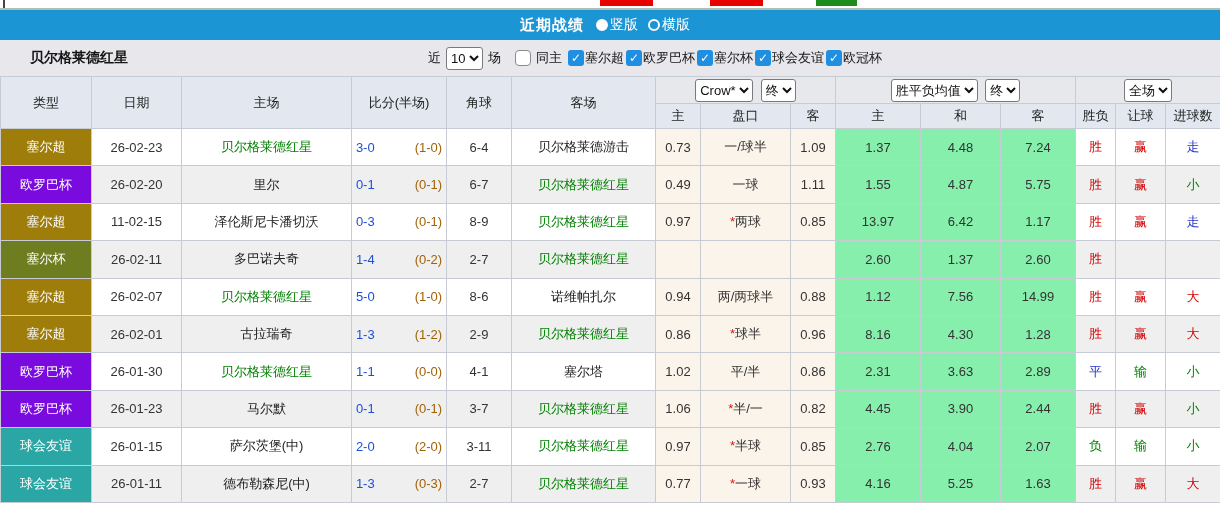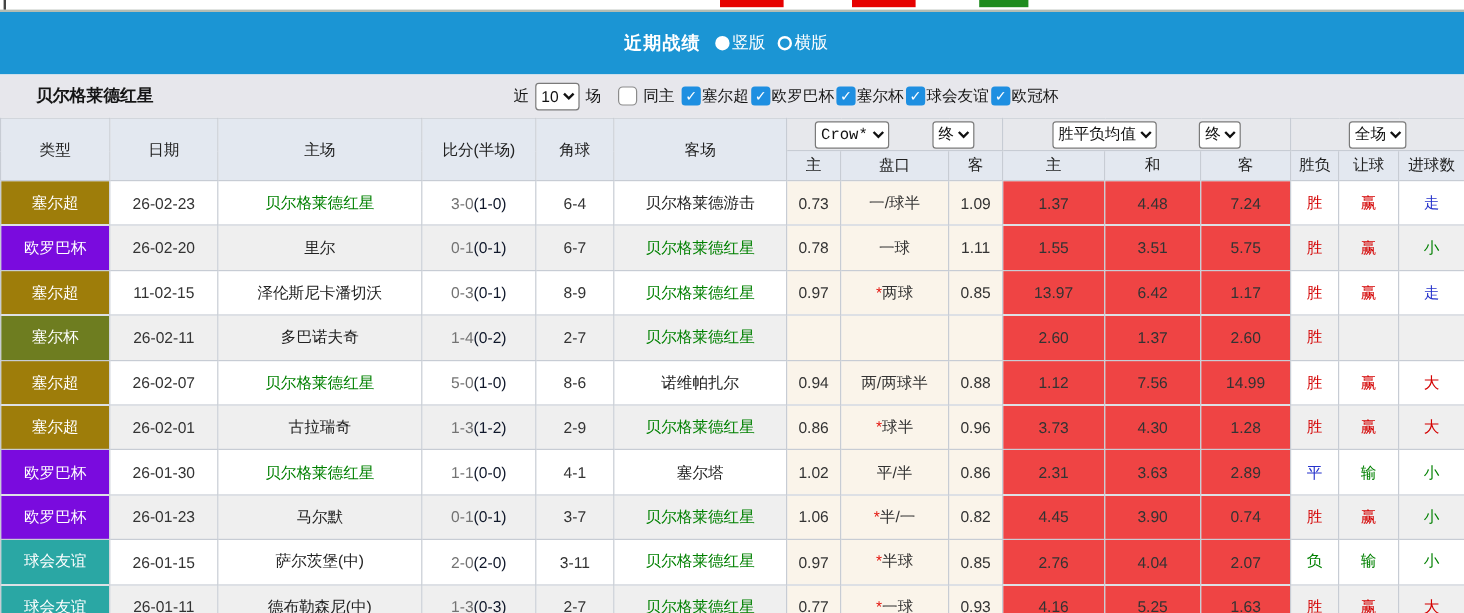--- a/index.html
+++ b/index.html
@@ -7,21 +7,21 @@
     width:1220px;height:511px;overflow:hidden;background:#fff;
     font-family:"Liberation Sans","DejaVu Sans",sans-serif;
     -webkit-font-smoothing:antialiased;
   }
   
   .top-strip{position:relative;height:8px;background:#fff;border-bottom:2px solid #b3bcb3;}
   .top-strip .edge{position:absolute;left:3px;top:0;width:2px;height:8px;background:#444;}
   .top-strip .btn-stub{position:absolute;top:0;height:6px;}
   
   .title-bar{
-    height:52px;display:flex;align-items:center;justify-content:center;
+    height:30px;display:flex;align-items:center;justify-content:center;
     color:#fff;gap:12px;
   }
   .title-bar .title{font-weight:bold;font-size:15px;letter-spacing:1px;}
   .radio{width:12px;height:12px;border:2px solid #fff;border-radius:50%;box-sizing:border-box;display:inline-block;}
   .radio.sel{background:#fff;}
   .radio-label{font-size:14px;margin:0 10px 0 2px;}
   
   .filter-bar{position:relative;height:36px;background:#E7E7EC;font-size:13px;color:#151515;}
   .filter-bar .team{position:absolute;left:30px;top:9px;font-weight:bold;font-size:14px;}
   .filter-bar .controls{position:absolute;left:428px;top:0;height:36px;display:flex;align-items:center;gap:5px;}
@@ -33,31 +33,31 @@
   .cb.checked{background:#1E8FE1;color:#fff;font-size:12px;font-weight:bold;}
   .cb.un{background:#fff;border:1px solid #8b8b8b;border-radius:4px;}
   .cb-label{margin-right:1px;}
   .gap-s{width:4px;display:inline-block;}
   
   table{border-collapse:collapse;table-layout:fixed;width:1220px;font-size:13px;color:#333;}
   th,td{border:1px solid #c7ccd4;text-align:center;padding:0;overflow:hidden;white-space:nowrap;}
   thead .sel-row th{height:26px;background:#E7E8EC;font-weight:normal;}
   thead .lbl-row th{height:24px;background:#E3E8F0;font-weight:normal;color:#222;}
   thead th[rowspan]{background:#E3E8F0;font-weight:normal;color:#222;}
-  thead select{margin:0 16px;font-family:Liberation Mono, monospace;}
+  thead select{margin:0 2px;}
   tbody tr{height:37.4px;}
   tbody tr.alt td{background:#EFEFEF;}
   td.type{color:#fff;font-size:13px;}
   tbody tr.alt td.type{background:inherit;}
   td.codds,tbody tr.alt td.codds{background:#FAF4EA;}
-  td.wdl,tbody tr.alt td.wdl{background:#ef4444;}
+  td.wdl,tbody tr.alt td.wdl{background:#86efac;}
   .team-name{color:#222;text-decoration:none;}
   .team-name.focus{color:#008000;}
-  .ft{color:#737373;}
-  .ht{color:#0f172a;}
+  .ft{color:#1d4ed8;}
+  .ht{color:#a16207;padding-left:40px;}
   .star{color:#E3120B;font-style:normal;}
   td.res{font-size:13px;}
 </style>
 </head>
 <body>
 
 <div class="top-strip">
   <span class="edge"></span>
   <span class="btn-stub" style="left: 600px; width: 53px; background: rgb(230, 0, 0);"></span>
   <span class="btn-stub" style="left: 710px; width: 53px; background: rgb(230, 0, 0);"></span>
@@ -168,25 +168,25 @@
     <td class="res" style="color: rgb(212, 0, 0);">赢</td>
     <td class="res" style="color: rgb(38, 51, 204);">走</td>
   </tr>
       <tr class="alt">
     <td class="type" style="background: rgb(122, 11, 222);">欧罗巴杯</td>
     <td>26-02-20</td>
     <td><span class="team-name">里尔</span></td>
     <td><span class="ft">0-1</span><span class="ht">(0-1)</span></td>
     <td>6-7</td>
     <td><span class="team-name focus">贝尔格莱德红星</span></td>
-    <td class="codds">0.78</td>
+    <td class="codds">0.49</td>
     <td class="codds">一球</td>
     <td class="codds">1.11</td>
     <td class="wdl">1.55</td>
-    <td class="wdl">3.51</td>
+    <td class="wdl">4.87</td>
     <td class="wdl">5.75</td>
     <td class="res" style="color: rgb(212, 0, 0);">胜</td>
     <td class="res" style="color: rgb(212, 0, 0);">赢</td>
     <td class="res" style="color: rgb(0, 128, 0);">小</td>
   </tr>
       <tr>
     <td class="type" style="background: rgb(158, 125, 10);">塞尔超</td>
     <td>11-02-15</td>
     <td><span class="team-name">泽伦斯尼卡潘切沃</span></td>
     <td><span class="ft">0-3</span><span class="ht">(0-1)</span></td>
@@ -239,21 +239,21 @@
       <tr class="alt">
     <td class="type" style="background: rgb(158, 125, 10);">塞尔超</td>
     <td>26-02-01</td>
     <td><span class="team-name">古拉瑞奇</span></td>
     <td><span class="ft">1-3</span><span class="ht">(1-2)</span></td>
     <td>2-9</td>
     <td><span class="team-name focus">贝尔格莱德红星</span></td>
     <td class="codds">0.86</td>
     <td class="codds"><i class="star">*</i>球半</td>
     <td class="codds">0.96</td>
-    <td class="wdl">3.73</td>
+    <td class="wdl">8.16</td>
     <td class="wdl">4.30</td>
     <td class="wdl">1.28</td>
     <td class="res" style="color: rgb(212, 0, 0);">胜</td>
     <td class="res" style="color: rgb(212, 0, 0);">赢</td>
     <td class="res" style="color: rgb(212, 0, 0);">大</td>
   </tr>
       <tr>
     <td class="type" style="background: rgb(122, 11, 222);">欧罗巴杯</td>
     <td>26-01-30</td>
     <td><span class="team-name focus">贝尔格莱德红星</span></td>
@@ -275,21 +275,21 @@
     <td>26-01-23</td>
     <td><span class="team-name">马尔默</span></td>
     <td><span class="ft">0-1</span><span class="ht">(0-1)</span></td>
     <td>3-7</td>
     <td><span class="team-name focus">贝尔格莱德红星</span></td>
     <td class="codds">1.06</td>
     <td class="codds"><i class="star">*</i>半/一</td>
     <td class="codds">0.82</td>
     <td class="wdl">4.45</td>
     <td class="wdl">3.90</td>
-    <td class="wdl">0.74</td>
+    <td class="wdl">2.44</td>
     <td class="res" style="color: rgb(212, 0, 0);">胜</td>
     <td class="res" style="color: rgb(212, 0, 0);">赢</td>
     <td class="res" style="color: rgb(0, 128, 0);">小</td>
   </tr>
       <tr>
     <td class="type" style="background: rgb(42, 167, 164);">球会友谊</td>
     <td>26-01-15</td>
     <td><span class="team-name">萨尔茨堡(中)</span></td>
     <td><span class="ft">2-0</span><span class="ht">(2-0)</span></td>
     <td>3-11</td>

